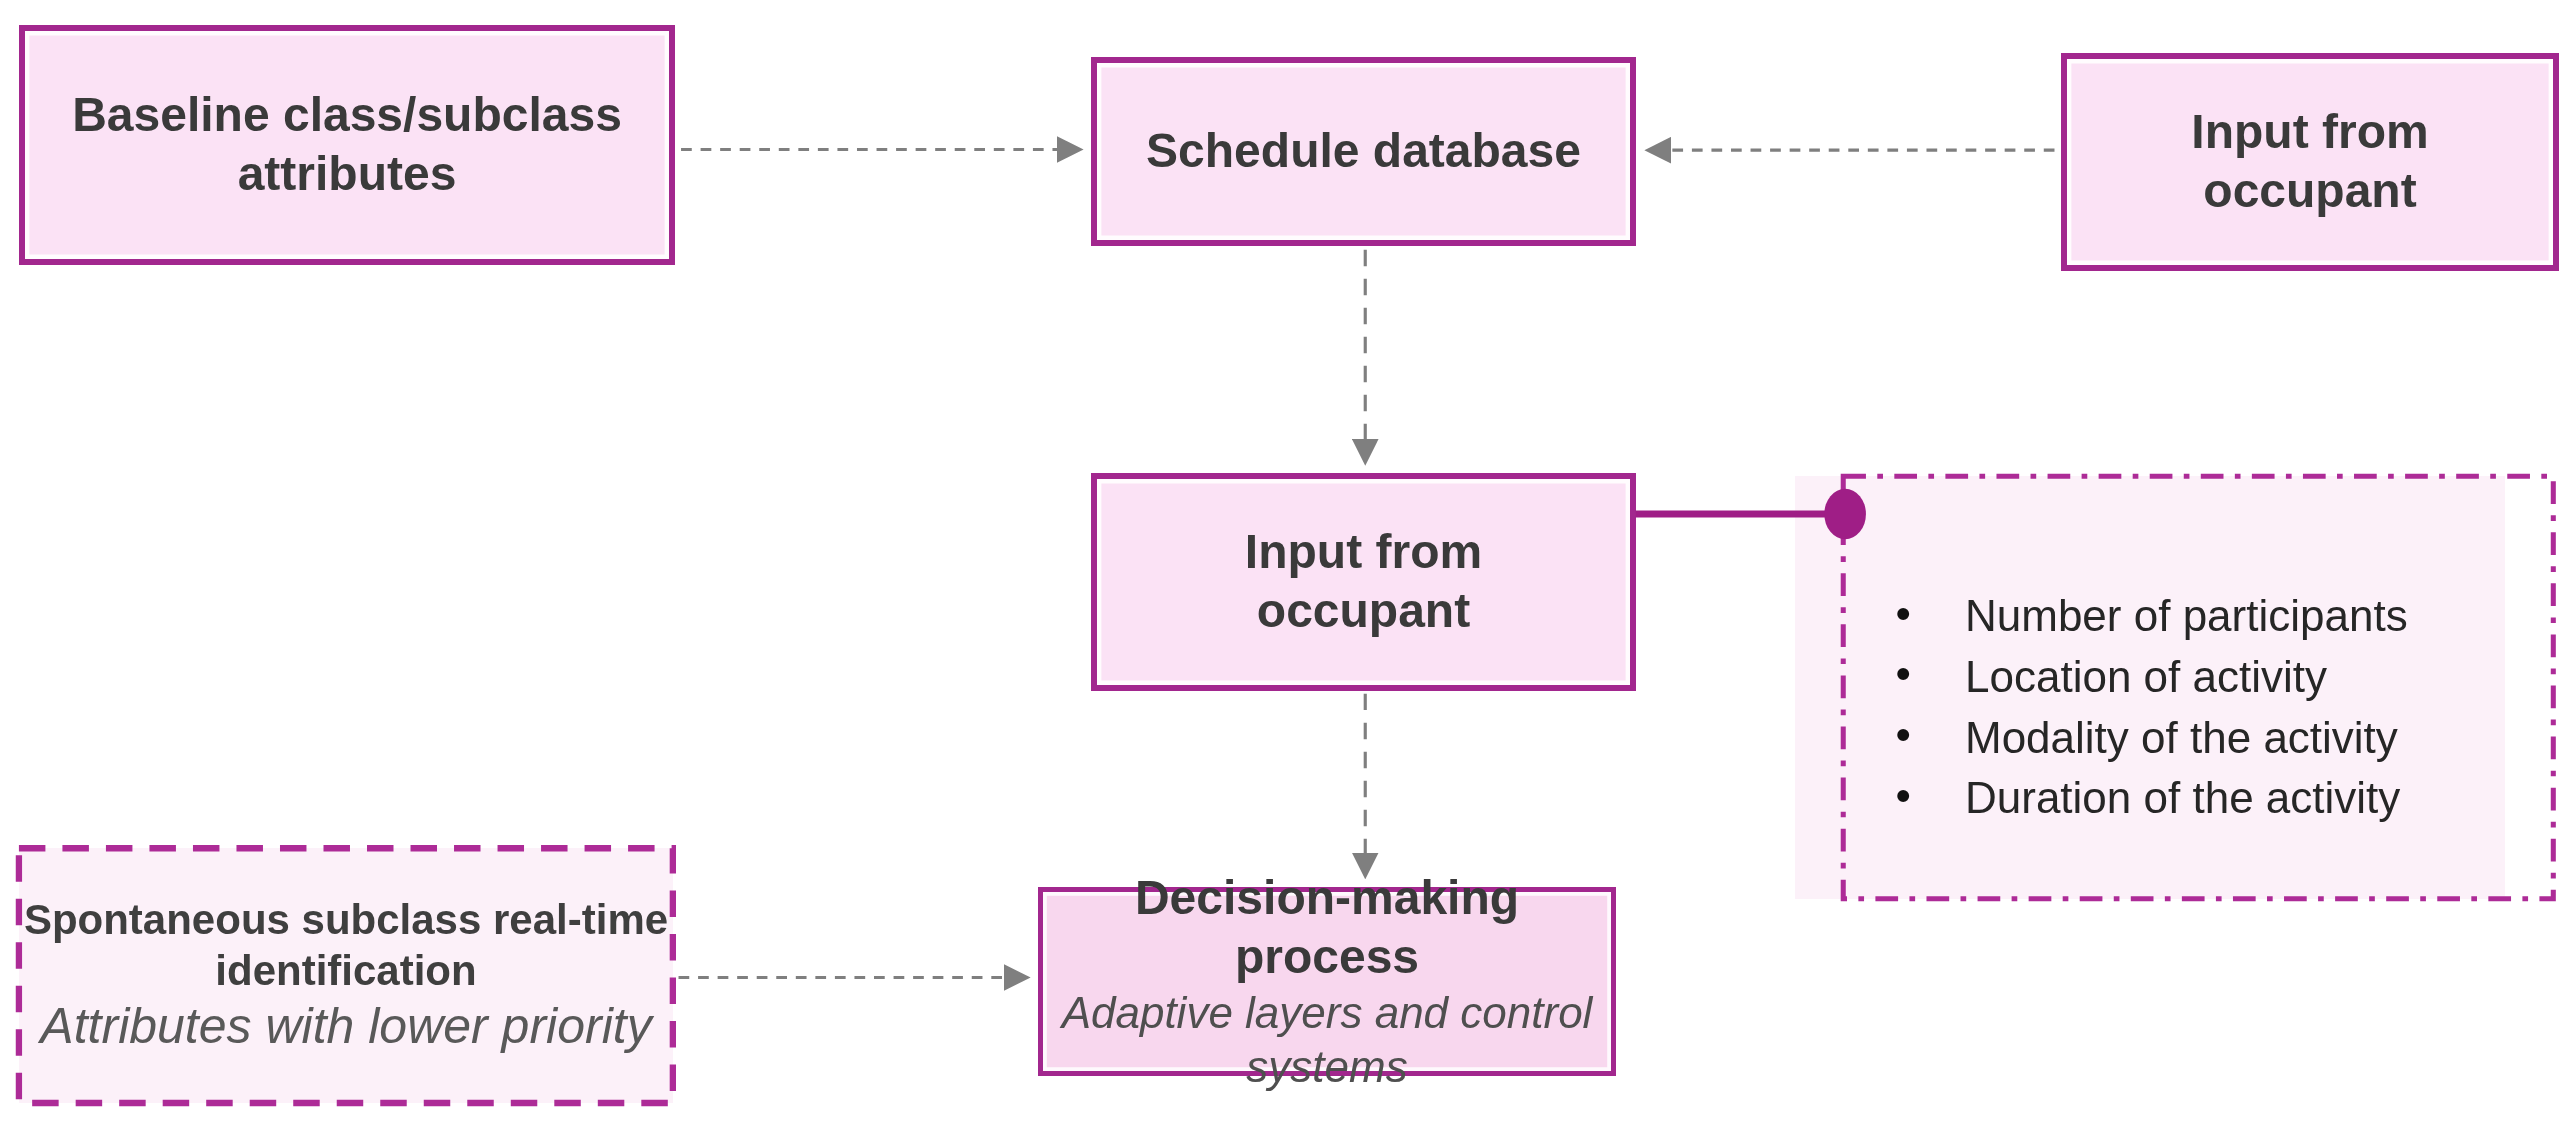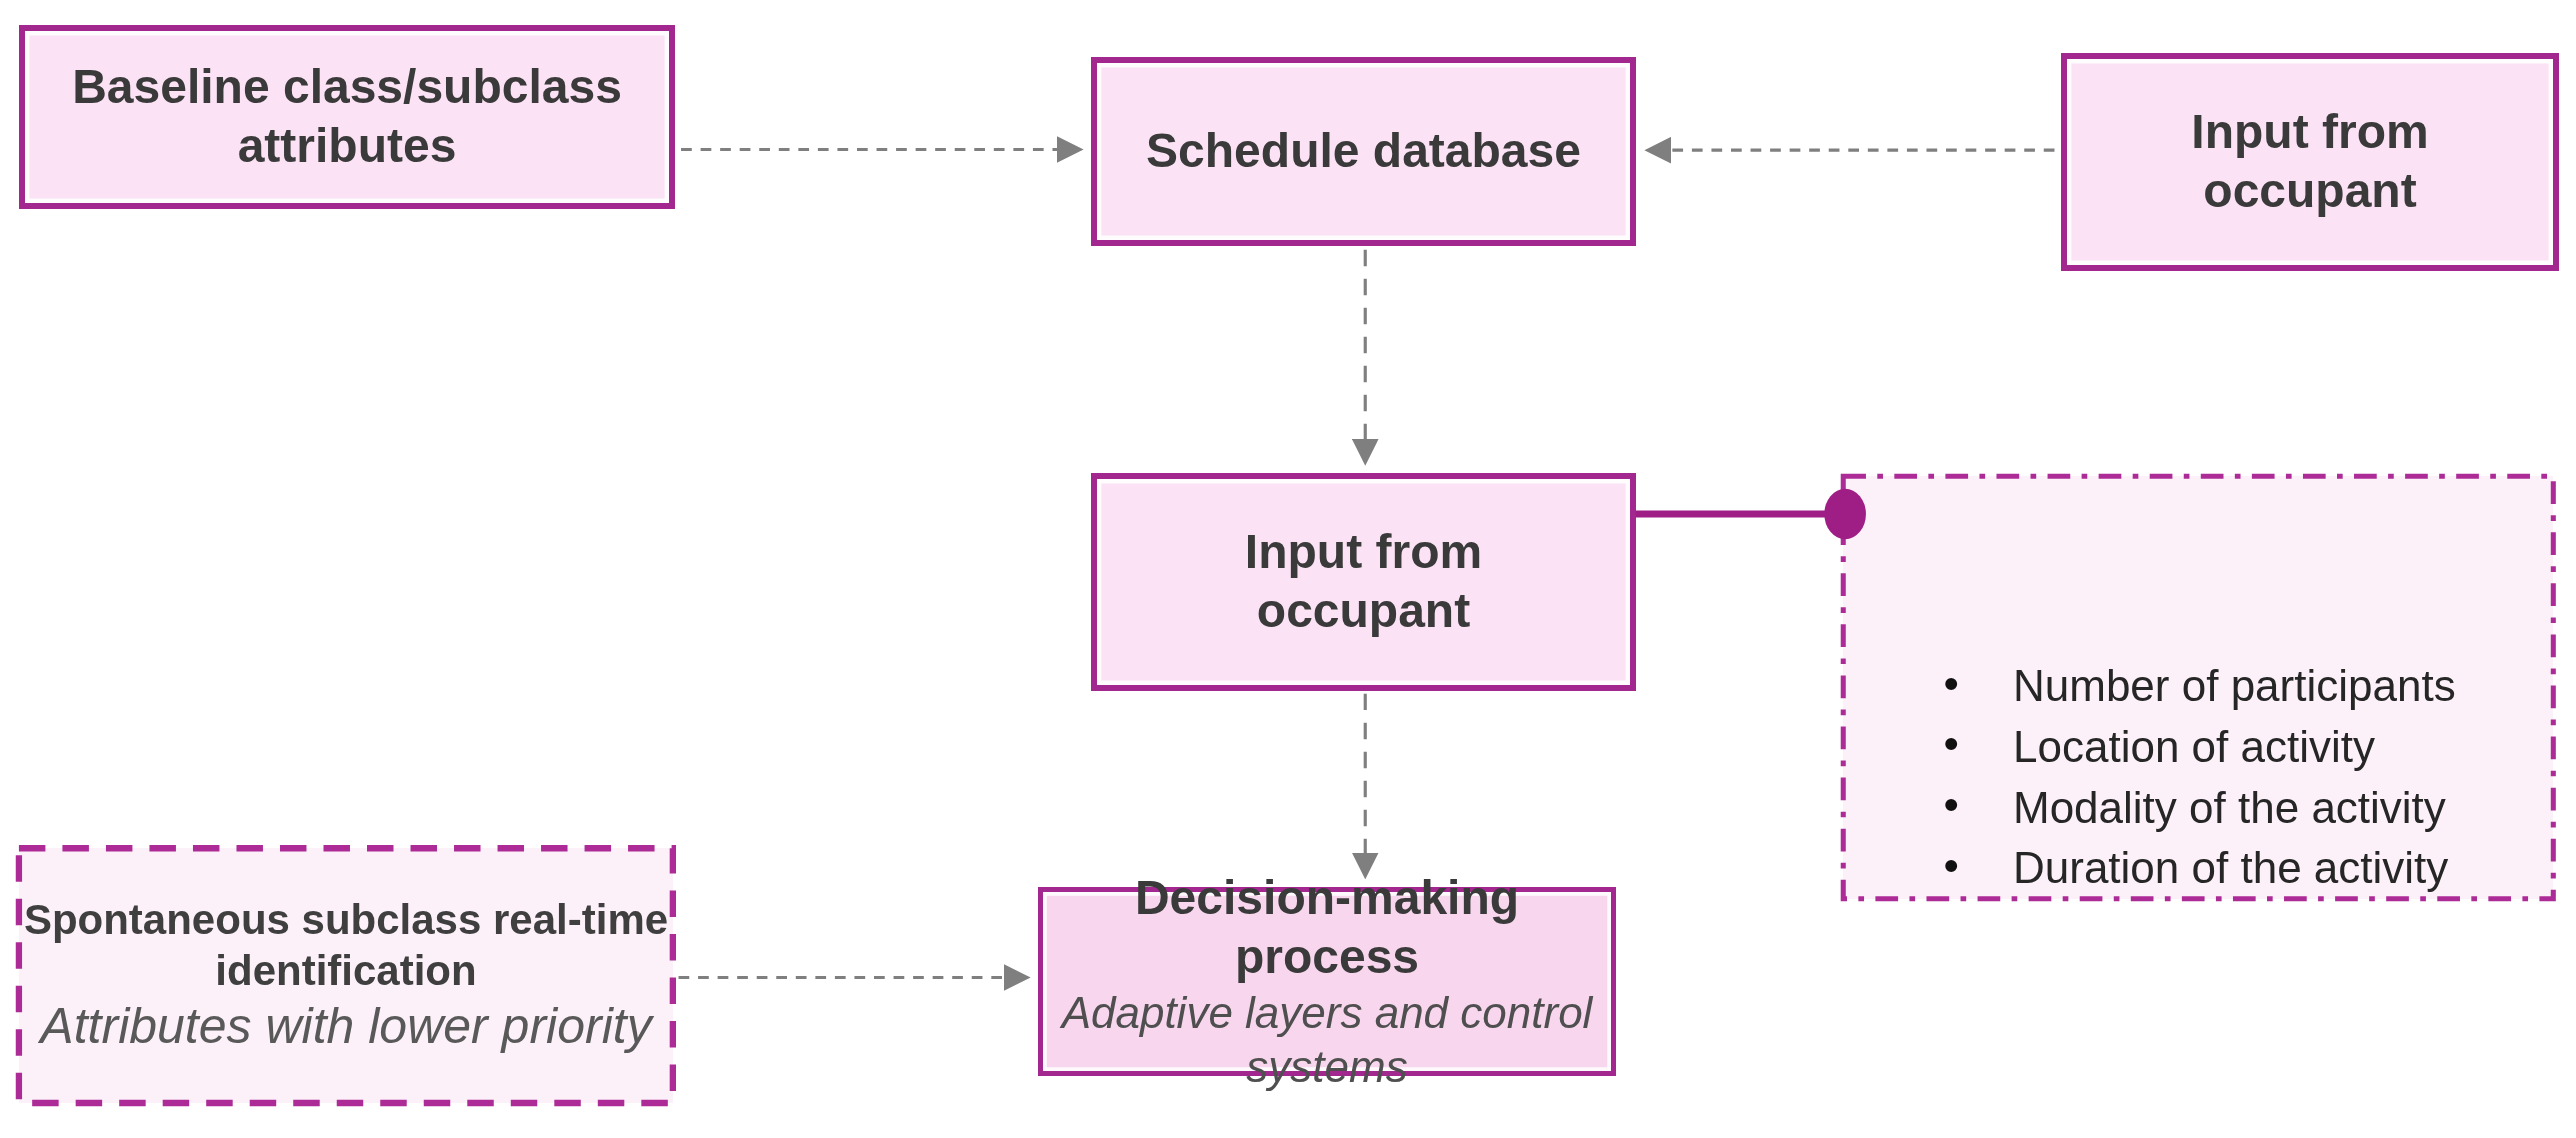--- a/index.html
+++ b/index.html
@@ -45,25 +45,25 @@
     font-weight:bold;
     font-size:48px;line-height:1.22;
     color:var(--heading-text);
   }
   .subtitle{
     font-style:italic;
     font-size:44px;line-height:1.22;
     color:var(--subtitle-text);
   }
   
-  #box-baseline      {left:19px;  top:25px;   width:656px;height:184px;}
+  #box-baseline      {left:19px;  top:25px;   width:656px;height:240px;}
   #box-schedule      {left:1091px;top:57px;   width:545px; height:189px;}
   #box-occ-sched     {left:2061px;top:53px;   width:498px; height:218px;}
   #box-occ-input     {left:1091px;top:473px;  width:545px; height:218px;}
-  #box-attributes    {left:1843px;top:476px;  width:710px;height:423px; justify-content:flex-end; align-items:flex-start; text-align:left;}
+  #box-attributes    {left:1795px;top:476px;  width:710px;height:423px; justify-content:center; align-items:flex-start; text-align:left;}
   #box-spontaneous   {left:19px;  top:848px; width:654px;height:255px;}
   #box-decision      {left:1038px;top:887px; width:578px;height:189px;}
   #box-occ-sched .title, #box-occ-input .title{max-width:404px;}
   #box-spontaneous .title{font-size:42px;color:#3F3F3F;}
   #box-spontaneous .subtitle{font-size:50px;color:#595959;}
   .bullet-list{
     list-style:none;
     margin:40px 19px 0 88px;
   }
   .bullet-list li{

